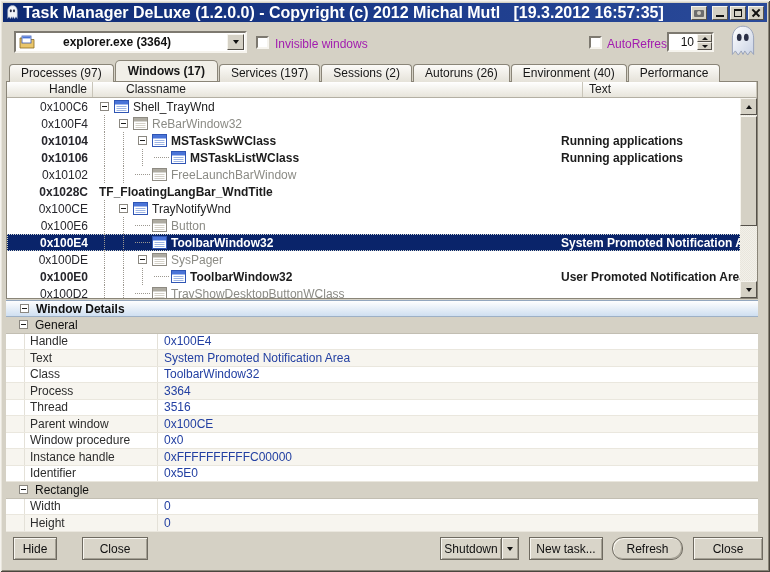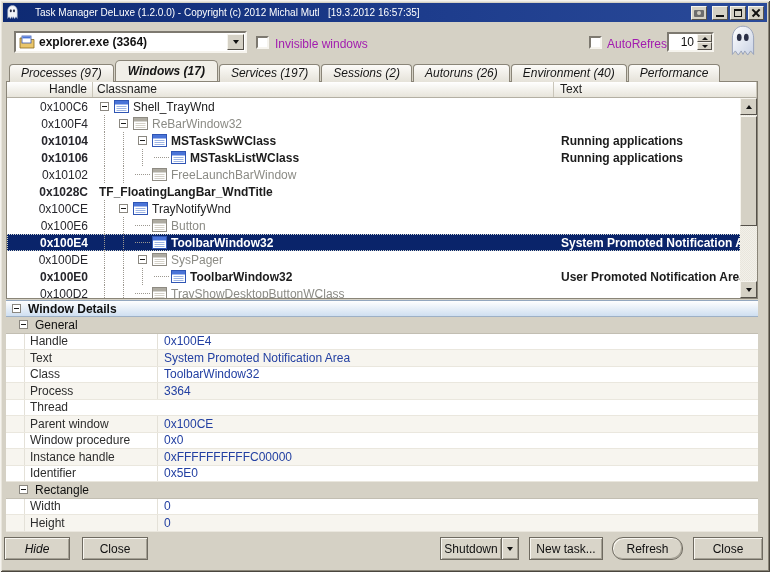--- a/index.html
+++ b/index.html
@@ -3,66 +3,66 @@
 <meta charset="utf-8">
 <style>
   html,body{margin:0;padding:0;background:#777;}
   *{box-sizing:border-box;font-family:"Liberation Sans",sans-serif;}
   .window{position:relative;width:770px;height:572px;background:#d5d1c5;
     box-shadow:inset 1px 1px 0 #f5f3ee, inset -1px -1px 0 #4a463e, inset 2px 2px 0 #e8e5dc, inset -2px -2px 0 #8a8578;overflow:hidden;}
 
   
   .titlebar{position:absolute;left:3px;top:3px;right:3px;height:19px;
     background:linear-gradient(to right,#0e2a73,#1d3c8c 55%,#2a4a99);display:flex;align-items:center;padding:0 3px;}
-  .title-text{color:#fff;font-weight:normal;font-size:10px;white-space:pre;flex:1;margin-left:16px;
+  .title-text{color:#fff;font-weight:bold;font-size:16px;white-space:pre;flex:1;margin-left:4px;
     overflow:hidden;text-overflow:clip;line-height:19px;}
   .cap-btn{width:16px;height:14px;background:#d5d1c5;border:1px solid;border-color:#f6f4ee #55514a #55514a #f6f4ee;
     position:relative;margin-left:2px;flex:none;cursor:default;}
   .cap-btn.first{margin-right:3px;}
   .g-min{position:absolute;left:3px;bottom:2px;width:8px;height:2px;background:#111;}
   .g-max{position:absolute;left:3px;top:2px;width:8px;height:8px;border:1px solid #111;border-top:2px solid #111;}
   .g-close{position:absolute;inset:0;}
   .g-close::before,.g-close::after{content:"";position:absolute;left:2px;top:5.5px;width:10px;height:1.6px;background:#111;}
   .g-close::before{transform:rotate(45deg);}
   .g-close::after{transform:rotate(-45deg);}
   .g-cam{position:absolute;left:2px;top:3px;width:10px;height:7px;background:#6d6d6d;border-radius:1px;}
   .g-cam::after{content:"";position:absolute;left:3px;top:1.5px;width:4px;height:4px;border-radius:50%;background:#cfcbc0;}
   .ghost-small{width:13px;height:15px;flex:none;}
 
   
   .combo{position:absolute;left:14px;top:31px;width:233px;height:22px;background:#fff;
-    border:2px solid;border-color:#7d7970 #f6f4ee #f6f4ee #7d7970;display:flex;align-items:center;padding-left:3px;}
+    border:2px solid;border-color:#7d7970 #f6f4ee #f6f4ee #7d7970;display:flex;align-items:center;padding-left:3px;gap:24px;}
   .combo-text{font-size:12px;font-weight:bold;color:#101010;margin-left:4px;flex:1;}
   .combo-btn{width:17px;height:16px;background:#d5d1c5;border:1px solid;border-color:#f6f4ee #55514a #55514a #f6f4ee;
     display:flex;align-items:center;justify-content:center;margin-right:1px;flex:none;}
   .tri-down{width:0;height:0;border-left:3.5px solid transparent;border-right:3.5px solid transparent;border-top:4px solid #111;}
   .tri-up{width:0;height:0;border-left:3.5px solid transparent;border-right:3.5px solid transparent;border-bottom:4px solid #111;}
   .checkbox{position:absolute;width:13px;height:13px;background:#fff;border:2px solid;border-color:#7d7970 #f6f4ee #f6f4ee #7d7970;}
   .cb-label{position:absolute;font-size:12px;color:#a21caf;line-height:14px;}
   .spin{position:absolute;left:667px;top:32px;width:47px;height:20px;background:#fff;
     border:2px solid;border-color:#7d7970 #f6f4ee #f6f4ee #7d7970;}
   .spin-val{position:absolute;right:18px;top:1px;font-size:12px;color:#101010;}
   .spin-btn{position:absolute;right:0;width:15px;height:8px;background:#d5d1c5;border:1px solid;
     border-color:#f6f4ee #55514a #55514a #f6f4ee;display:flex;align-items:center;justify-content:center;}
   .spin-btn .tri-down{border-left-width:3px;border-right-width:3px;border-top-width:3px;}
   .spin-btn .tri-up{border-left-width:3px;border-right-width:3px;border-bottom-width:3px;}
   .ghost-big{position:absolute;left:728px;top:25px;width:30px;height:33px;}
 
   
-  .tabbar{position:absolute;left:6px;top:60px;right:16px;height:21px;display:flex;align-items:flex-end;padding-left:3px;z-index:3;font-style:italic;}
+  .tabbar{position:absolute;left:6px;top:60px;right:16px;height:21px;display:flex;align-items:flex-end;padding-left:3px;z-index:3;}
   .tab{height:18px;line-height:17px;padding:0 11px;margin-right:1px;font-size:12px;color:#161616;
     background:linear-gradient(#fcfbf8,#e5e2d9);border:1px solid #8a8578;border-bottom:none;border-radius:4px 4px 0 0;position:relative;top:1px;}
   .tab.active{height:21px;line-height:20px;top:0;font-weight:bold;background:#f1efe8;border-radius:5px 5px 0 0;z-index:4;padding:0 12px;}
 
   
   .tree-panel{position:absolute;left:6px;top:81px;width:752px;height:218px;background:#fff;border:1px solid #8a8578;overflow:hidden;}
   .tree-header{height:16px;display:flex;background:linear-gradient(#ffffff,#e7e4da);border-bottom:1px solid #b3afa3;font-size:12px;color:#1c1c1c;}
   .th{line-height:15px;border-right:1px solid #c9c5b9;}
   .th-handle{width:86px;text-align:right;padding-right:5px;}
-  .th-class{width:461px;padding-left:4px;}
+  .th-class{width:461px;padding-left:4px;margin-left:29px;}
   .th-text{flex:1;padding-left:6px;}
   .tree-rows{position:absolute;left:0;top:16px;right:17px;bottom:0;overflow:hidden;}
   .trow{height:17px;display:flex;align-items:center;font-size:12px;color:#1c1c1c;}
   .c-handle{width:86px;flex:none;text-align:right;padding-right:5px;color:#26262c;}
   .c-class{width:462px;flex:none;display:flex;align-items:center;height:100%;overflow:hidden;padding-left:2px;}
   .c-text{flex:1;padding-left:6px;white-space:nowrap;overflow:hidden;}
   .trow.bold .c-handle,.trow.bold .c-class .nlabel,.trow.bold .c-text{font-weight:bold;}
   .trow.dim .nlabel{color:#8b8b85;}
   .trow.sel{background:#0a246a;color:#fff;outline:1px dotted rgba(255,255,230,.8);outline-offset:-1px;}
   .trow.sel .c-handle,.trow.sel .nlabel,.trow.sel .c-text{color:#fff;}
@@ -82,21 +82,21 @@
     background-image:linear-gradient(45deg,#f3f1ea 25%,#e9e6dd 25%,#e9e6dd 50%,#f3f1ea 50%,#f3f1ea 75%,#e9e6dd 75%);background-size:2px 2px;}
   .sb-btn{position:absolute;left:0;right:0;height:17px;background:#d5d1c5;border:1px solid;
     border-color:#f6f4ee #55514a #55514a #f6f4ee;display:flex;align-items:center;justify-content:center;}
   .sb-up{top:0;} .sb-down{bottom:0;}
   .sb-thumb{position:absolute;left:0;right:0;top:18px;height:110px;background:#d5d1c5;border:1px solid;
     border-color:#f6f4ee #55514a #55514a #f6f4ee;}
 
   
   .details{position:absolute;left:6px;top:300px;width:752px;height:232px;background:#fff;font-size:12px;}
   .dt-header{height:17px;background:linear-gradient(#fefefe,#cfdff1);border-top:1px solid #93a7bf;border-bottom:1px solid #9db0c6;
-    display:flex;align-items:center;gap:7px;padding-left:6px;font-weight:bold;color:#101010;}
+    display:flex;align-items:center;gap:7px;padding-left:14px;font-weight:bold;color:#101010;}
   .dt-cat{height:16.5px;background:#d5d1c5;border-bottom:1px solid #c2beb2;display:flex;align-items:center;gap:7px;
     padding-left:13px;font-weight:normal;color:#101010;}
   .dt-row{height:16.5px;display:flex;align-items:center;border-bottom:1px solid #eae7de;background:#fff;}
   .dt-row.alt{background:#f7f5ef;}
   .dt-gutter{width:19px;height:100%;flex:none;border-right:1px solid #e4e1d8;}
   .dt-label{width:132px;flex:none;padding-left:5px;color:#2d2d2d;}
   .dt-value{flex:1;height:100%;display:flex;align-items:center;padding-left:6px;color:#2340a2;border-left:1px solid #e4e1d8;}
 
   
   .btn{position:absolute;top:537px;height:23px;background:#d9d5c9;border:1px solid #6e6a60;
@@ -423,20 +423,21 @@
           <span class="dt-value">ToolbarWindow32</span>
         </div>
         <div class="dt-row alt">
           <span class="dt-gutter"></span>
           <span class="dt-label">Process</span>
           <span class="dt-value">3364</span>
         </div>
         <div class="dt-row">
           <span class="dt-gutter"></span>
           <span class="dt-label">Thread</span>
+          <span class="dt-value">3516</span>
         </div>
         <div class="dt-row alt">
           <span class="dt-gutter"></span>
           <span class="dt-label">Parent window</span>
           <span class="dt-value">0x100CE</span>
         </div>
         <div class="dt-row">
           <span class="dt-gutter"></span>
           <span class="dt-label">Window procedure</span>
           <span class="dt-value">0x0</span>
@@ -462,21 +463,21 @@
         </div>
         <div class="dt-row alt">
           <span class="dt-gutter"></span>
           <span class="dt-label">Height</span>
           <span class="dt-value">0</span>
         </div>
       </div>
   </div>
 
   <div id="footer">
-      <div class="btn" style="left: 4px; width: 66px; font-style: italic;">Hide</div>
+      <div class="btn" style="left: 13px; width: 44px;">Hide</div>
       <div class="btn" style="left: 82px; width: 66px;">Close</div>
       <div class="btn" style="left: 440px; width: 62px;">Shutdown</div>
       <div class="btn" style="left: 501px; width: 18px;">
         <span class="tri-down"></span>
       </div>
       <div class="btn" style="left: 529px; width: 74px;">New task...</div>
       <div class="btn" style="left: 612px; width: 71px; border-radius: 11px;">Refresh</div>
       <div class="btn" style="left: 693px; width: 70px;">Close</div>
     </div>
 

